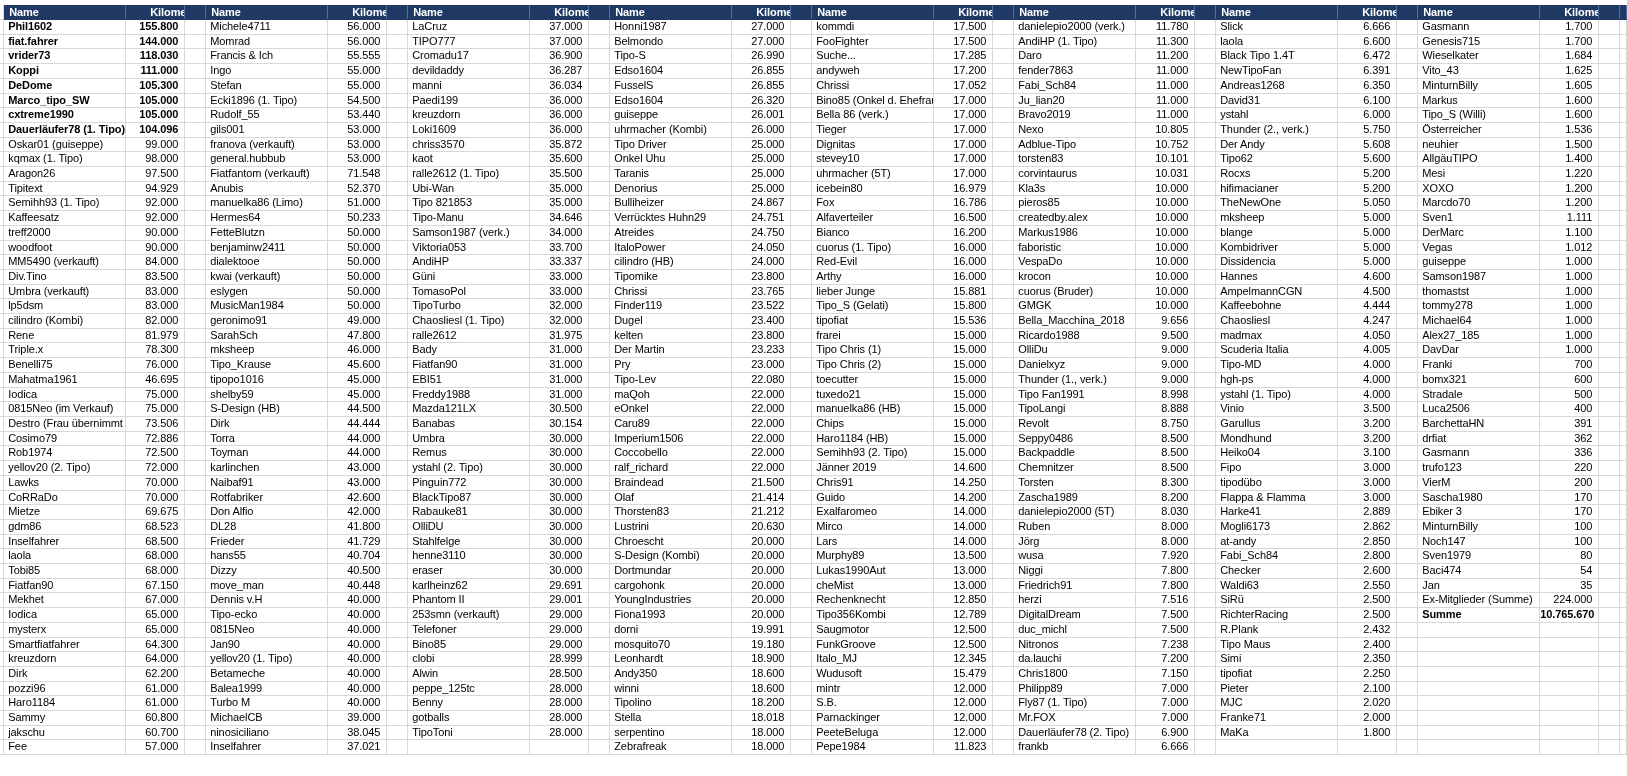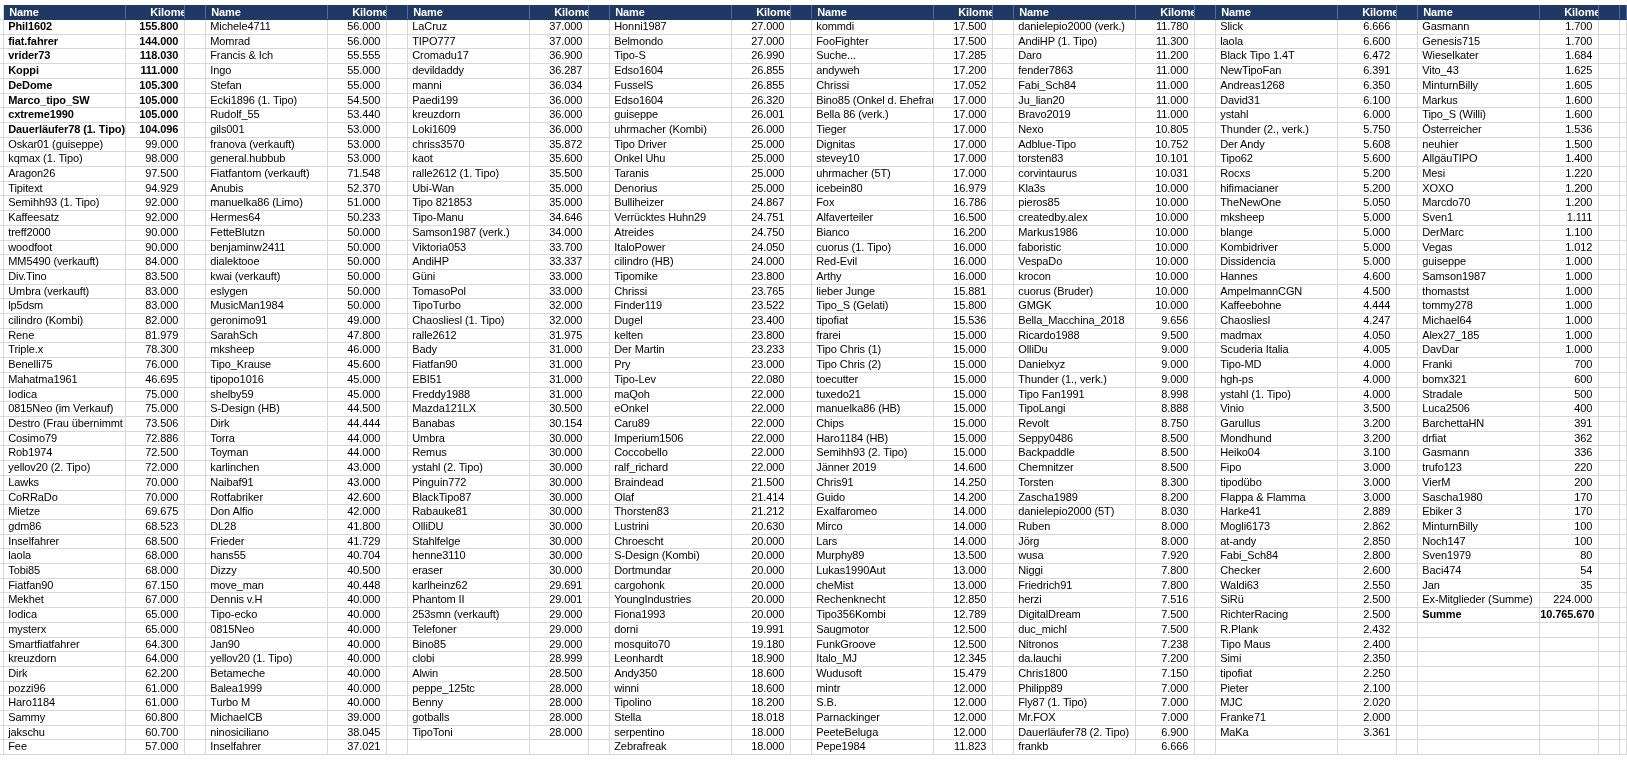--- a/index.html
+++ b/index.html
@@ -1458,21 +1458,21 @@
           <td class="n">serpentino</td>
           <td class="v">18.000</td>
           <td></td>
           <td class="n">PeeteBeluga</td>
           <td class="v">12.000</td>
           <td></td>
           <td class="n">Dauerläufer78 (2. Tipo)</td>
           <td class="v">6.900</td>
           <td></td>
           <td class="n">MaKa</td>
-          <td class="v">3.361</td>
+          <td class="v">1.800</td>
           <td></td>
           <td class="n"></td>
           <td class="v"></td>
           <td></td>
           <td></td>
         </tr>
         <tr>
           <td class="sliver"></td>
           <td class="n">Fee</td>
           <td class="v">57.000</td>

